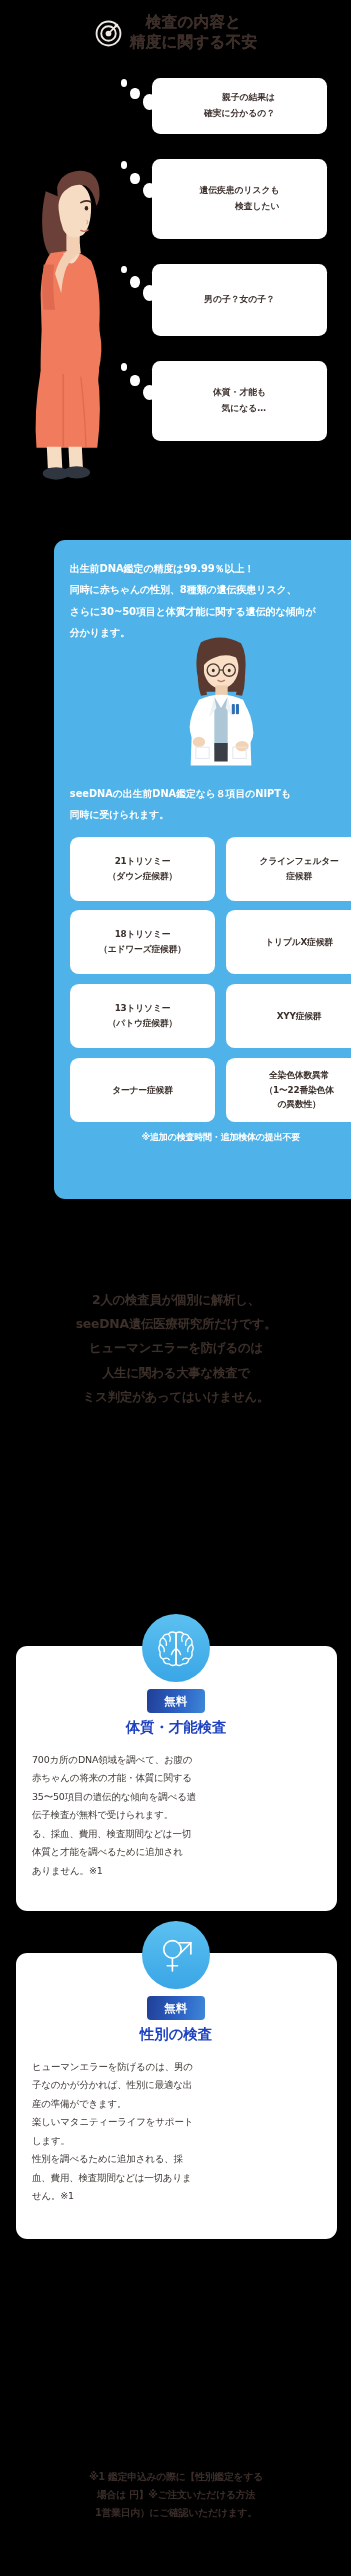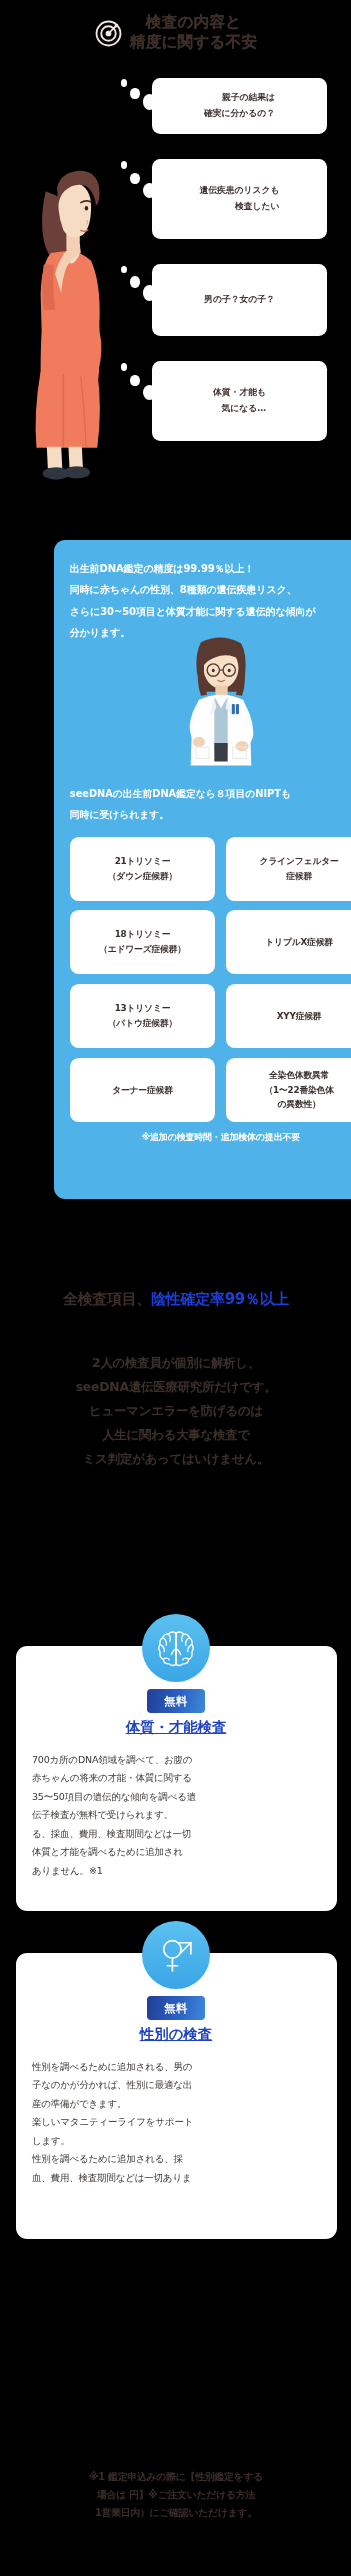--- a/index.html
+++ b/index.html
@@ -239,21 +239,20 @@
     justify-content: center;
     letter-spacing: 0.5px;
   }
   .fcard-title {
     text-align: center;
     font-size: 14.4px;
     font-weight: 800;
     color: #1f43c0;
     letter-spacing: 0px;
     margin-bottom: 13.4px;
-    text-decoration: underline;
   }
   .fcard-body {
     font-size: 9.5px;
     line-height: 1.95;
     color: #3c3734;
     letter-spacing: -0.2px;
   }
   .fcard-body .ln { display: block; }
 
   
@@ -460,23 +459,20 @@
         </div>
       <div class="grid-cell">
           <span>全染色体数異常<br>（1〜22番染色体<br>の異数性）</span>
         </div>
     </div>
 
     <div class="bp-note">※追加の検査時間・追加検体の提出不要</div>
   </div>
 
   <div class="dark-sec">
-    <div class="dark-head">
-      <span>全検査項目、</span><span class="hl">陰性確定率99％以上</span>
-    </div>
     <div class="dark-body">
       <span class="ln">2人の検査員が個別に解析し、</span>
       <span class="ln">seeDNA遺伝医療研究所だけです。</span>
       <span class="ln">ヒューマンエラーを防げるのは</span>
       <span class="ln">人生に関わる大事な検査で</span>
       <span class="ln">ミス判定があってはいけません。</span>
     </div>
   </div>
 
   <div class="fcard" id="card-1">
@@ -522,27 +518,28 @@
           <path d="M20 62 L40 62"></path>
 
           <path d="M44 17 L66 17 L66 39"></path>
           <path d="M66 17 L45 38"></path>
         </g>
       </svg>
     </div>
     <div class="badge">無料</div>
     <div class="fcard-title">性別の検査</div>
     <div class="fcard-body">
-      <span class="ln">性別を調べるために追加される、男の</span>
+      <span class="ln">ヒューマンエラーを防げるのは、男の</span>
       <span class="ln">子なのかが分かれば、性別に最適な出</span>
       <span class="ln">産の準備ができます。</span>
       <span class="ln">楽しいマタニティーライフをサポート</span>
       <span class="ln">します。</span>
       <span class="ln">性別を調べるために追加される、採</span>
       <span class="ln">血、費用、検査期間などは一切ありま</span>
+      <span class="ln">せん。※1</span>
     </div>
   </div>
 
   <div class="footer-note">
     <span class="ln">※1 鑑定申込みの際に【性別鑑定をする</span>
     <span class="ln">場合は 円】※ご注文いただける方法</span>
     <span class="ln">1営業日内）にご確認いただけます。</span>
   </div>
 
 </div>

